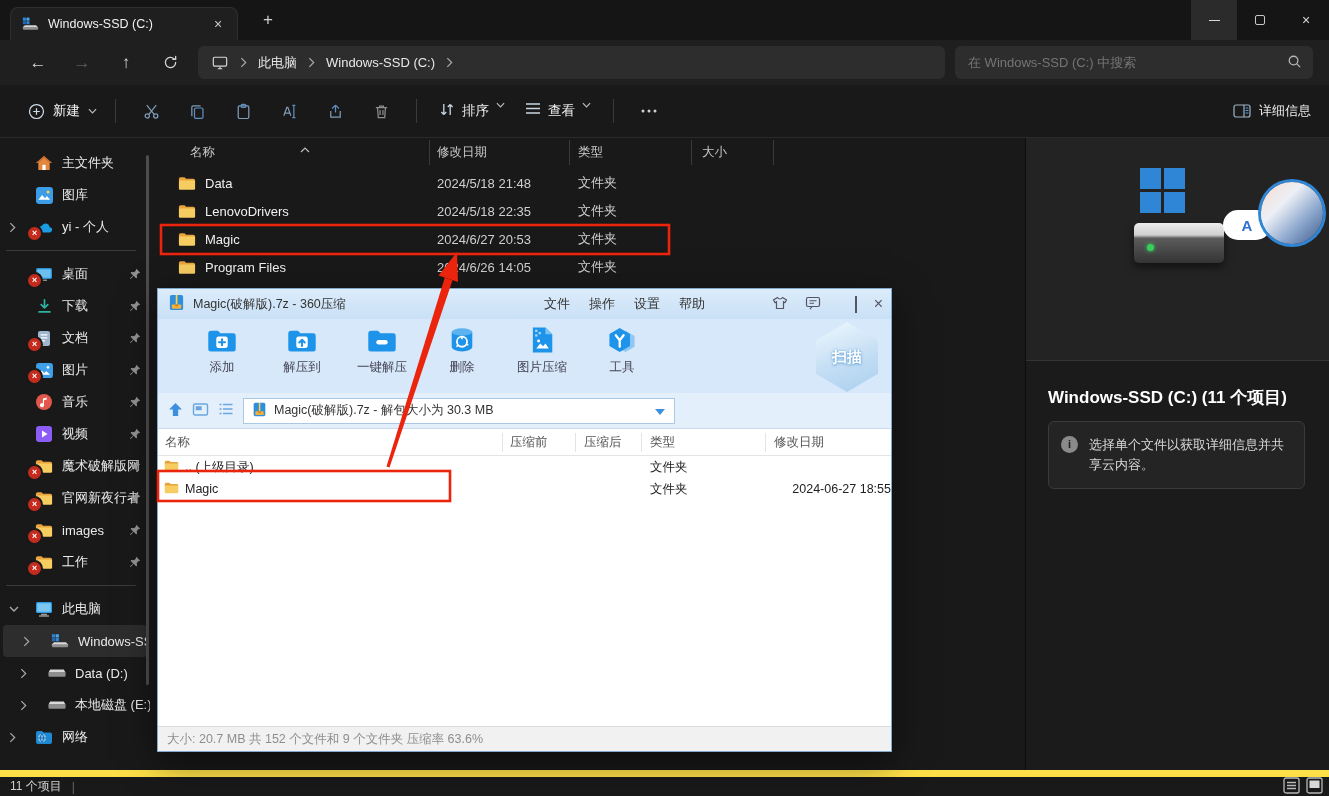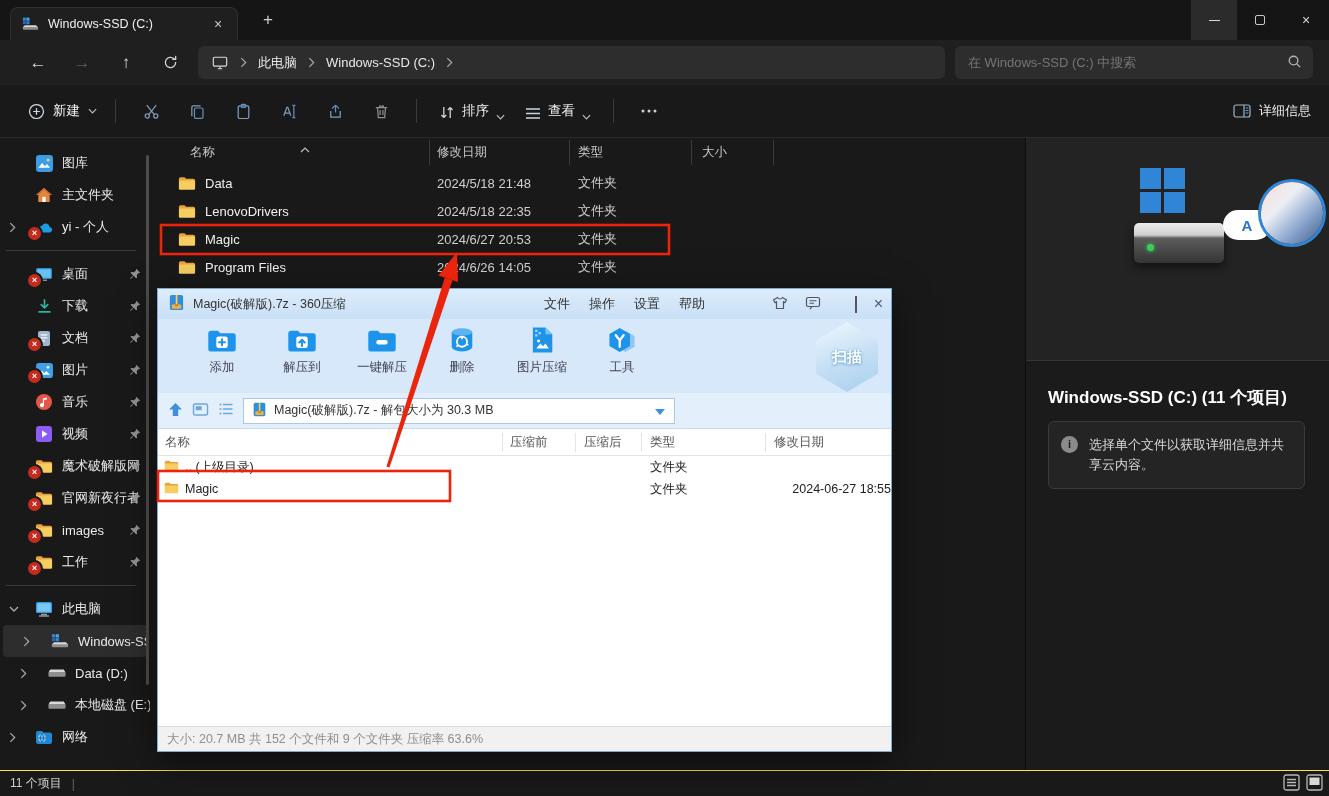--- a/index.html
+++ b/index.html
@@ -27,21 +27,21 @@
   .chev{display:inline-flex;}
   .searchpill{width:358px;position:relative;display:flex;align-items:center;}
   .searchpill input{flex:1;background:transparent;border:none;outline:none;color:#9d9d9d;font-size:13px;padding:0 34px 0 13px;}
   .mag{position:absolute;right:11px;top:8px;}
 
   
   .cmdbar{position:absolute;left:0;top:85px;width:100%;height:53px;background:#191919;border-bottom:1px solid #2a2a2a;display:flex;align-items:center;padding-left:22px;}
   .cmd-new{display:flex;align-items:center;gap:8px;font-size:13.5px;color:#f0f0f0;padding:0 6px;}
   .vsep{width:1px;height:24px;background:#3a3a3a;margin:0 12px;}
   .cmdicon{width:46px;height:36px;display:flex;align-items:center;justify-content:center;}
-  .cmdgroup{display:flex;align-items:flex-end;gap:7px;font-size:13.5px;color:#f0f0f0;padding:0 10px;}
+  .cmdgroup{display:flex;align-items:flex-start;gap:7px;font-size:13.5px;color:#f0f0f0;padding:0 10px;}
   .details-toggle{position:absolute;right:18px;display:flex;align-items:center;gap:8px;font-size:13px;color:#ececec;}
 
   
   .sidebar{position:absolute;left:0;top:138px;width:150px;bottom:26px;padding-top:9px;overflow:hidden;}
   .sb-item{position:relative;height:32px;display:flex;align-items:center;gap:9px;padding-left:35px;font-size:13px;color:#eaeaea;white-space:nowrap;}
   .sb-item.child{padding-left:48px;}
   .sb-sel{background:#2d2d2d;border-radius:4px;margin:0 3px;}
   .sb-chev{position:absolute;left:9px;display:flex;}
   .sb-chev.c2{left:20px;}
   .ic16{position:relative;width:18px;height:18px;flex:none;display:flex;align-items:center;justify-content:center;}
@@ -74,21 +74,21 @@
   .winsq div{width:21px;height:21px;background:#2f86d6;}
   .slab{margin-top:10px;width:90px;height:40px;border-radius:5px;position:relative;background:linear-gradient(180deg,#ececec 0%,#cfcfcf 30%,#5c5c5c 38%,#343434 100%);box-shadow:0 4px 8px rgba(0,0,0,.5);}
   .led{position:absolute;left:13px;bottom:12px;width:7px;height:7px;border-radius:50%;background:#35d05a;box-shadow:0 0 4px #35d05a;}
   .avatar{position:absolute;right:6px;top:44px;width:62px;height:62px;border-radius:50%;box-shadow:0 0 0 3px #2f86d6;background:linear-gradient(135deg,#f7dcd2 0%,#eceff5 35%,#8fa9cf 65%,#3c5a8a 100%);}
   .apill{position:absolute;right:58px;top:72px;width:48px;height:30px;background:#fff;border-radius:15px;color:#2f6fd0;font-size:15px;font-weight:bold;display:flex;align-items:center;justify-content:center;}
   .dtitle{position:absolute;left:22px;top:248px;font-size:17px;font-weight:bold;color:#fff;}
   .dinfo{position:absolute;left:22px;right:24px;top:283px;background:#242424;border:1px solid #3a3a3a;border-radius:6px;display:flex;gap:11px;padding:13px 12px;font-size:13px;color:#d9d9d9;line-height:1.55;}
   .info-ic{flex:none;width:17px;height:17px;border-radius:50%;background:#8a8a8a;color:#1d1d1d;font-size:11px;font-weight:bold;text-align:center;line-height:17px;font-style:normal;margin-top:1px;}
 
   
-  .statusbar{position:absolute;left:0;bottom:0;width:100%;height:26px;background:#191919;border-top:1px solid #fde047;display:flex;align-items:center;padding:0 10px;font-size:12px;color:#cfcfcf;gap:10px;}
+  .statusbar{position:absolute;left:0;bottom:0;width:100%;height:26px;background:#191919;border-top:7px solid #fde047;display:flex;align-items:center;padding:0 10px;font-size:12px;color:#cfcfcf;gap:10px;}
   .sb-right{position:absolute;right:6px;display:flex;gap:6px;}
 
   
   .zip{position:absolute;left:157px;top:288px;width:735px;height:464px;border:1px solid #7fa9cf;box-shadow:0 10px 34px rgba(0,0,0,.5);font-size:13px;color:#333;background:#fff;}
   .zip-title{position:absolute;left:0;top:0;right:0;height:30px;background:linear-gradient(#dcecfb,#c9e0f6);display:flex;align-items:center;padding:0 10px;gap:8px;}
   .zip-title-text{font-size:12.5px;color:#333;}
   .zip-menu{position:absolute;left:386px;display:flex;gap:19px;font-size:13px;color:#333;}
   .zip-ctrl{position:absolute;right:8px;display:flex;gap:17px;align-items:center;color:#556;}
   .zminline{width:11px;height:1.5px;background:#556;}
   .zmaxbox{width:10px;height:10px;border:1.5px solid #556;}
@@ -283,37 +283,37 @@
           <path d="M11 1v12" stroke="#9fb3c4" stroke-width="1.2"></path>
           <path d="M12.6 4h2.8M12.6 6.5h2.8M12.6 9h2.8" stroke="#4fa3e8" stroke-width="1.2"></path>
         </svg>
       <span>详细信息</span>
     </div>
   </div>
 
   <div class="sidebar">
     <div class="sb-item">
       <span class="ic16">
+          <svg width="18" height="16" viewBox="0 0 20 18">
+            <path fill="#e2873c" d="M10 1 1 9h2.6v8h12.8V9H19z"></path>
+            <path fill="#c96a2e" d="M10 1 1 9h2.6l6.4-5.7L16.4 9H19z"></path>
+            <rect x="8.2" y="11" width="3.6" height="6" rx="0.5" fill="#fff"></rect>
+          </svg>
+        </span>
+      <span class="sb-label">主文件夹</span>
+    </div>
+    <div class="sb-item">
+      <span class="ic16">
           <svg width="17" height="17" viewBox="0 0 18 18">
             <rect width="18" height="18" rx="3.5" fill="#3b9de8"></rect>
             <path fill="#fff" d="M2.5 13.5l4-5 3 3.5 2-2.5 3.5 4z"></path>
             <circle cx="12.8" cy="5.2" r="1.6" fill="#ffd34d"></circle>
           </svg>
         </span>
       <span class="sb-label">图库</span>
-    </div>
-    <div class="sb-item">
-      <span class="ic16">
-          <svg width="18" height="16" viewBox="0 0 20 18">
-            <path fill="#e2873c" d="M10 1 1 9h2.6v8h12.8V9H19z"></path>
-            <path fill="#c96a2e" d="M10 1 1 9h2.6l6.4-5.7L16.4 9H19z"></path>
-            <rect x="8.2" y="11" width="3.6" height="6" rx="0.5" fill="#fff"></rect>
-          </svg>
-        </span>
-      <span class="sb-label">主文件夹</span>
     </div>
     <div class="sb-item">
       <span class="sb-chev">
           <svg width="7" height="11" viewBox="0 0 8 12">
             <path d="M1.5 1 6.5 6 1.5 11" stroke="#a8a8a8" stroke-width="1.4" fill="none"></path>
           </svg>
         </span>
       <span class="ic16">
         <svg width="20" height="13" viewBox="0 0 22 14">
             <path fill="#1b9ce3" d="M6 13h11.5c2 0 3.5-1.4 3.5-3.2 0-1.7-1.3-3-3-3.2C17.6 4 15.5 2 13 2c-2.1 0-3.9 1.3-4.6 3.2C6.5 5.1 5 6.5 5 8.2c0 .3 0 .5.1.8C4 9.3 3 10.2 3 11.3 3 12.4 4.3 13 6 13z"></path>

